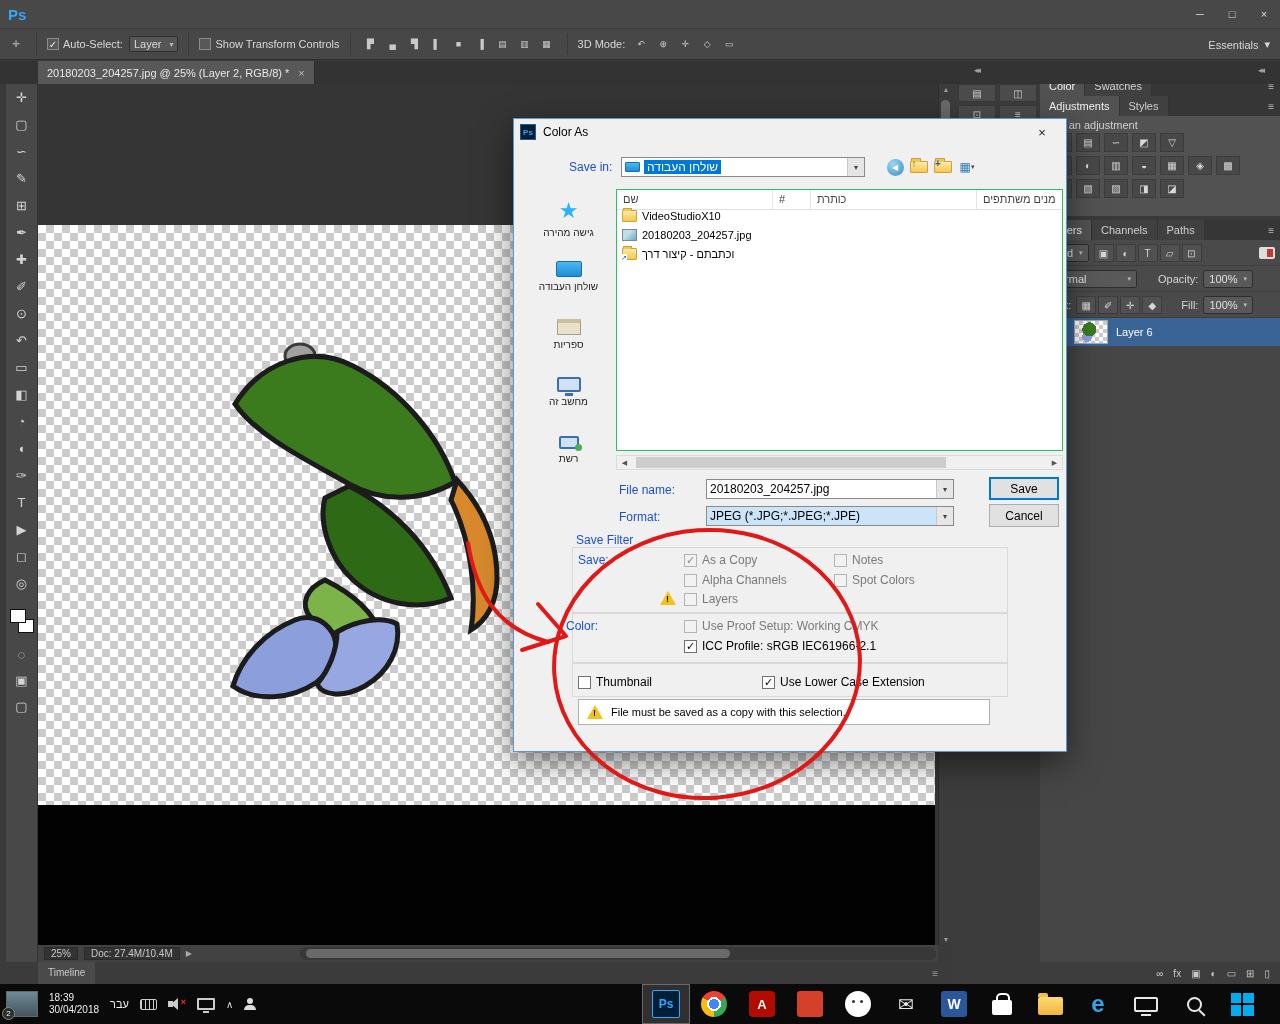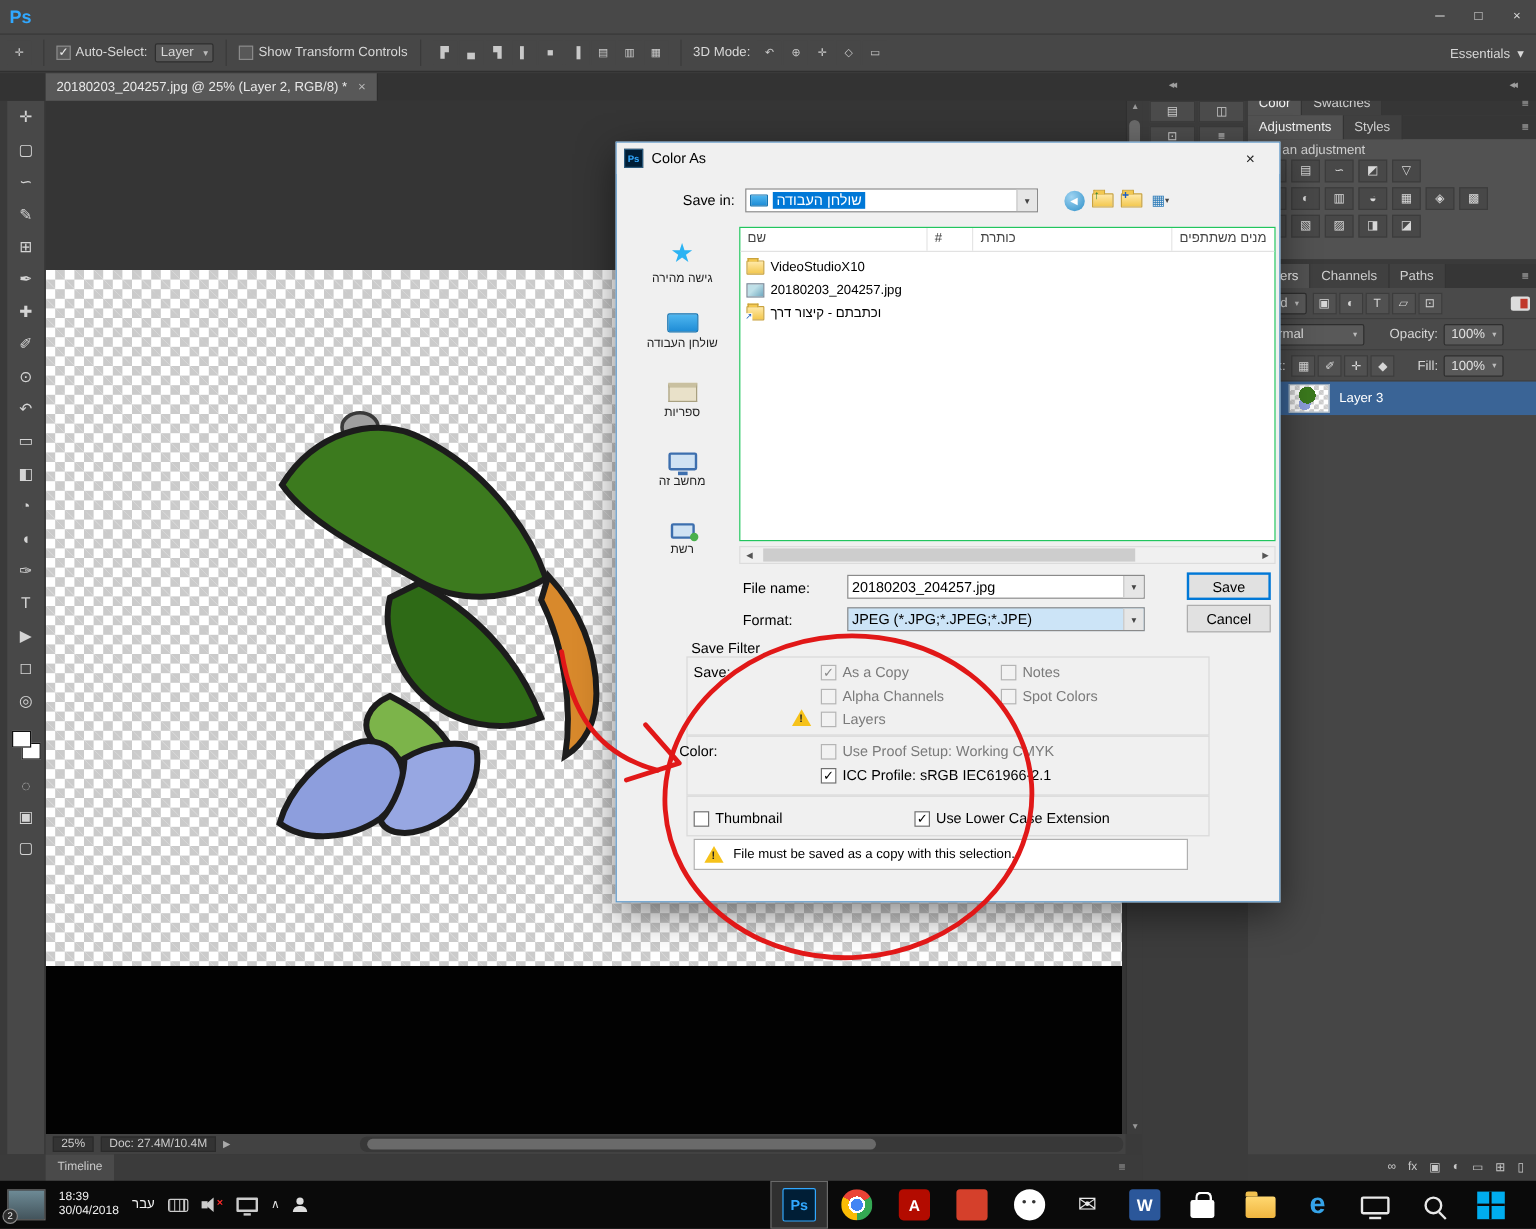--- a/index.html
+++ b/index.html
@@ -117,21 +117,21 @@
   .toggle::after{content:"";position:absolute;right:2px;top:2px;width:6px;height:8px;background:#c0392b}
 
   
   #dialog{position:absolute;left:513px;top:118px;width:554px;height:634px;background:#f0f0f0;
     border:1px solid #5a96c8;box-shadow:0 10px 30px rgba(0,0,0,.5);z-index:10;font-size:12px;color:#000}
   #dlg-title{height:26px;display:flex;align-items:center;padding:0 6px;background:#f0f0f0}
   #dlg-title .mini{width:16px;height:16px;background:#001e36;color:#31a8ff;font-size:8px;font-weight:bold;
     display:flex;align-items:center;justify-content:center;margin-right:7px;border:1px solid #2c5a7c}
   #dlg-title .t{font-size:12px}
   #dlg-title .close{margin-left:auto;width:36px;text-align:center;color:#222;font-size:13px}
-  .dlbl{position:absolute;font-size:12px;color:#000000}
+  .dlbl{position:absolute;font-size:12px;color:#1d4ed8}
   .combo{position:absolute;background:#fff;border:1px solid #8a8a8a;display:flex;align-items:center;
     height:20px;font-size:12px;padding-left:3px;overflow:hidden}
   .combo .txt{white-space:nowrap}
   .combo .carbtn{margin-left:auto;width:17px;height:100%;background:#e6e6e6;border-left:1px solid #c8c8c8;
     display:flex;align-items:center;justify-content:center;font-size:8px;color:#444;flex:none}
   .combo.focusblue{background:#cce4f7}
   .selhl{background:#0078d7;color:#fff;padding:0 3px}
   .dmini{width:15px;height:10px;background:linear-gradient(#4fb7f0,#1f8dd6);border:1px solid #1272b0;
     border-radius:1px;margin-right:4px;flex:none}
   .navbtn{position:absolute;width:22px;height:20px;display:flex;align-items:center;justify-content:center}
@@ -153,21 +153,21 @@
   .p-this-pc::after{content:"";position:absolute;left:6px;bottom:-6px;width:8px;height:3px;background:#3d6fae}
   .p-network{width:20px;height:13px;border:2px solid #3d6fae;background:#cfe2f3;border-radius:2px;position:relative}
   .p-network::before{content:"";position:absolute;right:-5px;bottom:-4px;width:7px;height:7px;border-radius:50%;background:#49b04c}
   .plabel{font-size:10px;color:#222}
   
   #filearea{position:absolute;left:102px;top:70px;width:447px;height:262px;background:#fff;border:1px solid #22c55e}
   #col-headers{display:flex;height:20px;border-bottom:1px solid #e2e2e2;font-size:11px;color:#444}
   .colh{padding:3px 6px 0;border-right:1px solid #e5e5e5;position:relative;white-space:nowrap;overflow:hidden}
   .colh:nth-child(1){width:156px}.colh:nth-child(2){width:38px}.colh:nth-child(3){width:166px}.colh:nth-child(4){width:85px;border-right:none}
   .sort{position:absolute;right:6px;top:-2px;color:#888;font-size:10px}
-  .frow{display:flex;align-items:flex-end;height:19px;padding-left:5px;gap:5px;font-size:11px;color:#000}
+  .frow{display:flex;align-items:flex-start;height:19px;padding-left:5px;gap:5px;font-size:11px;color:#000}
   .ficon{width:15px;height:12px;flex:none;position:relative}
   .f-folder,.f-shortcut{background:linear-gradient(#ffe9a8,#f3c84f);border:1px solid #c9a23d;border-radius:1px}
   .f-folder::before,.f-shortcut::before{content:"";position:absolute;top:-3px;left:0;width:7px;height:2px;background:#f3c84f;border:1px solid #c9a23d;border-bottom:none}
   .f-image{background:linear-gradient(135deg,#bfe0e8 40%,#6fa8c0);border:1px solid #7a8a99}
   .f-shortcut .sc{position:absolute;left:-2px;bottom:-2px;font-size:7px;color:#1c5dbf;background:#fff;line-height:7px}
   
   #dscroll{position:absolute;left:102px;top:336px;width:447px;height:15px;background:#f0f0f0;border:1px solid #dcdcdc;
     display:flex;align-items:center}
   #dscroll .ar{width:15px;text-align:center;font-size:7px;color:#555}
   #dscroll .tr{flex:1;position:relative;height:100%}
@@ -463,21 +463,21 @@
           </span>
         <span style="margin-left:14px">Fill:</span>
         <span class="psel">
           <span>100%</span>
           <span class="car">▾</span>
         </span>
       </div>
       <div id="layerrow">
         <span class="eyebox">◉</span>
         <span id="layerthumb"></span>
-        <span>Layer 3</span>
+        <span>Layer 6</span>
       </div>
       <div id="layerfiller"></div>
       <div id="panelfooter">
         <span id="footer-icons" style="display:flex;gap:10px">
             <span class="fico">∞</span>
             <span class="fico">fx</span>
             <span class="fico">▣</span>
             <span class="fico">◐</span>
             <span class="fico">▭</span>
             <span class="fico">⊞</span>

